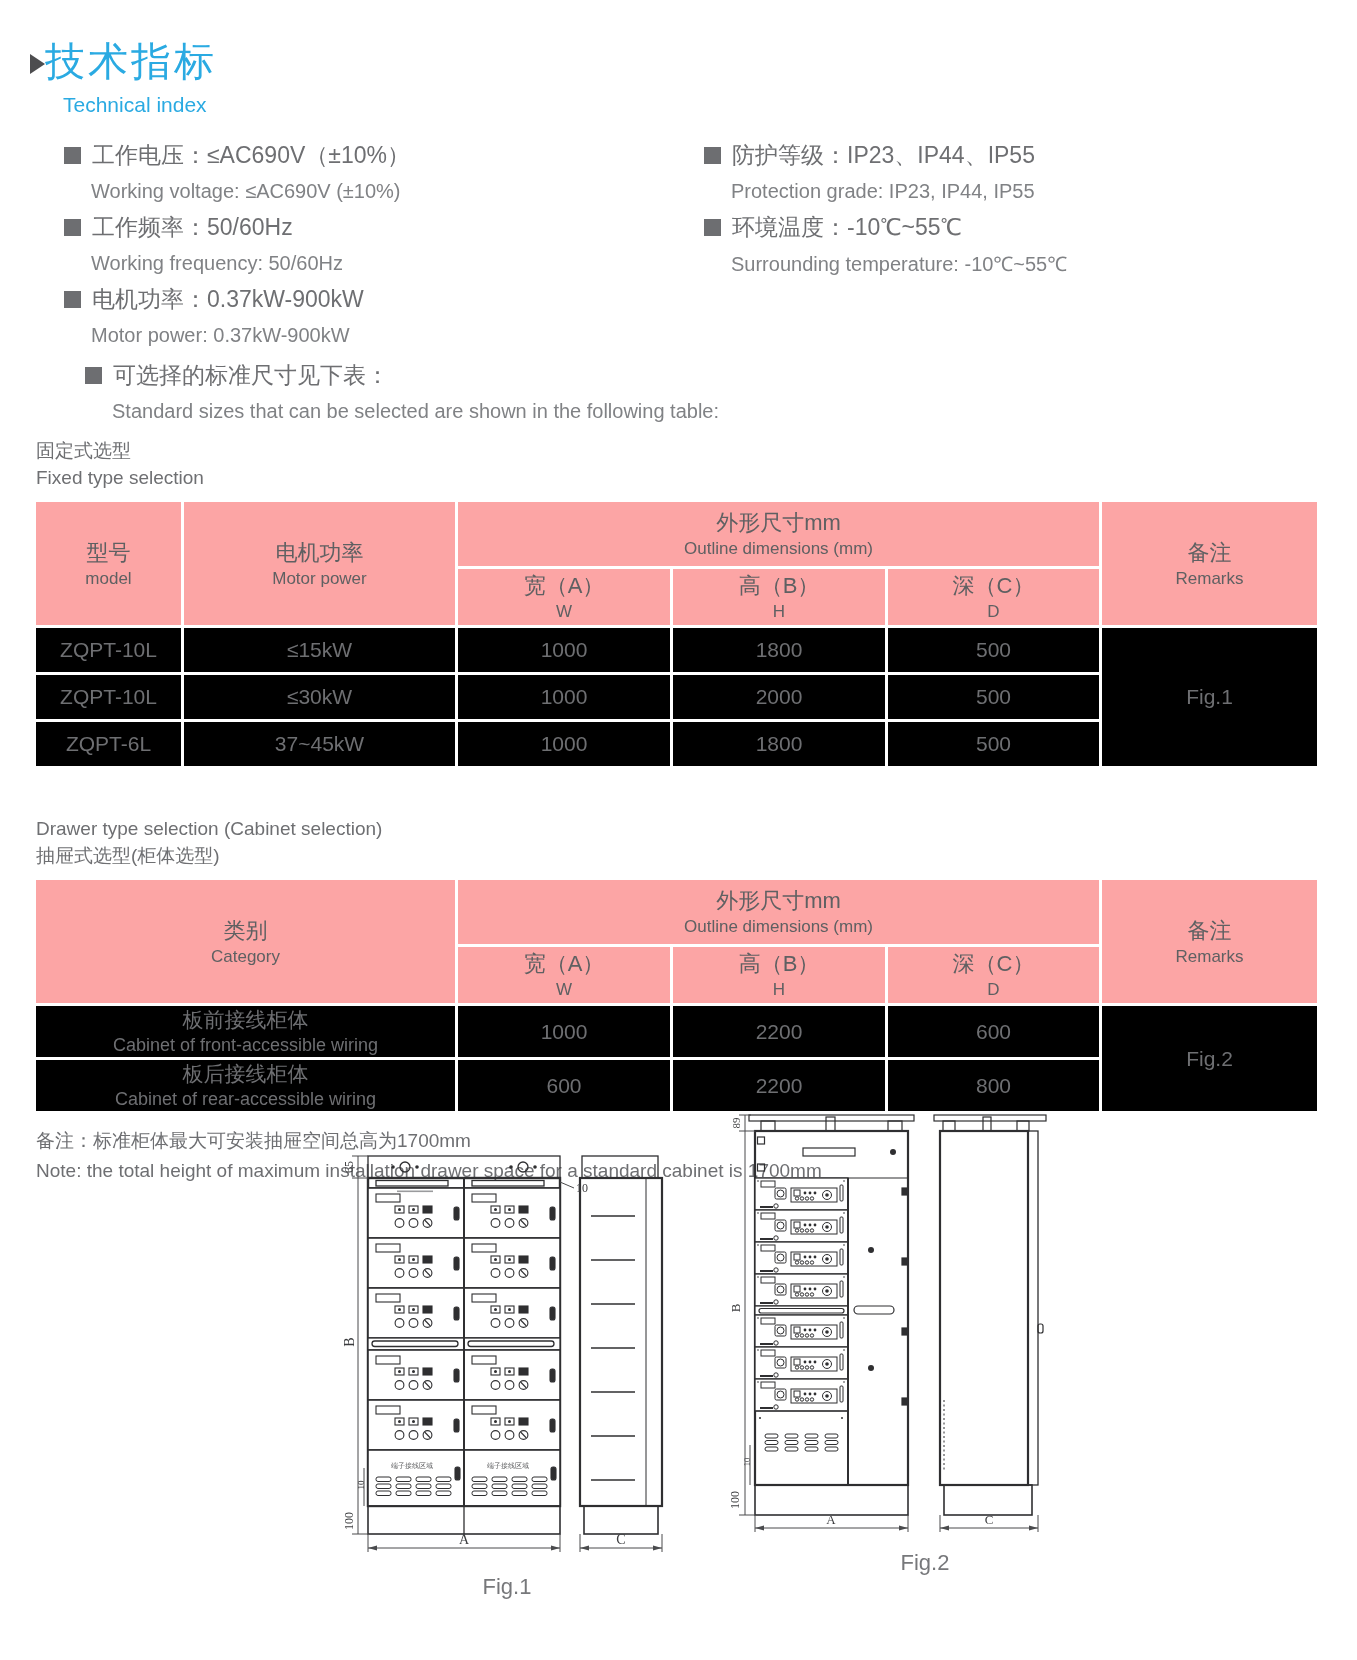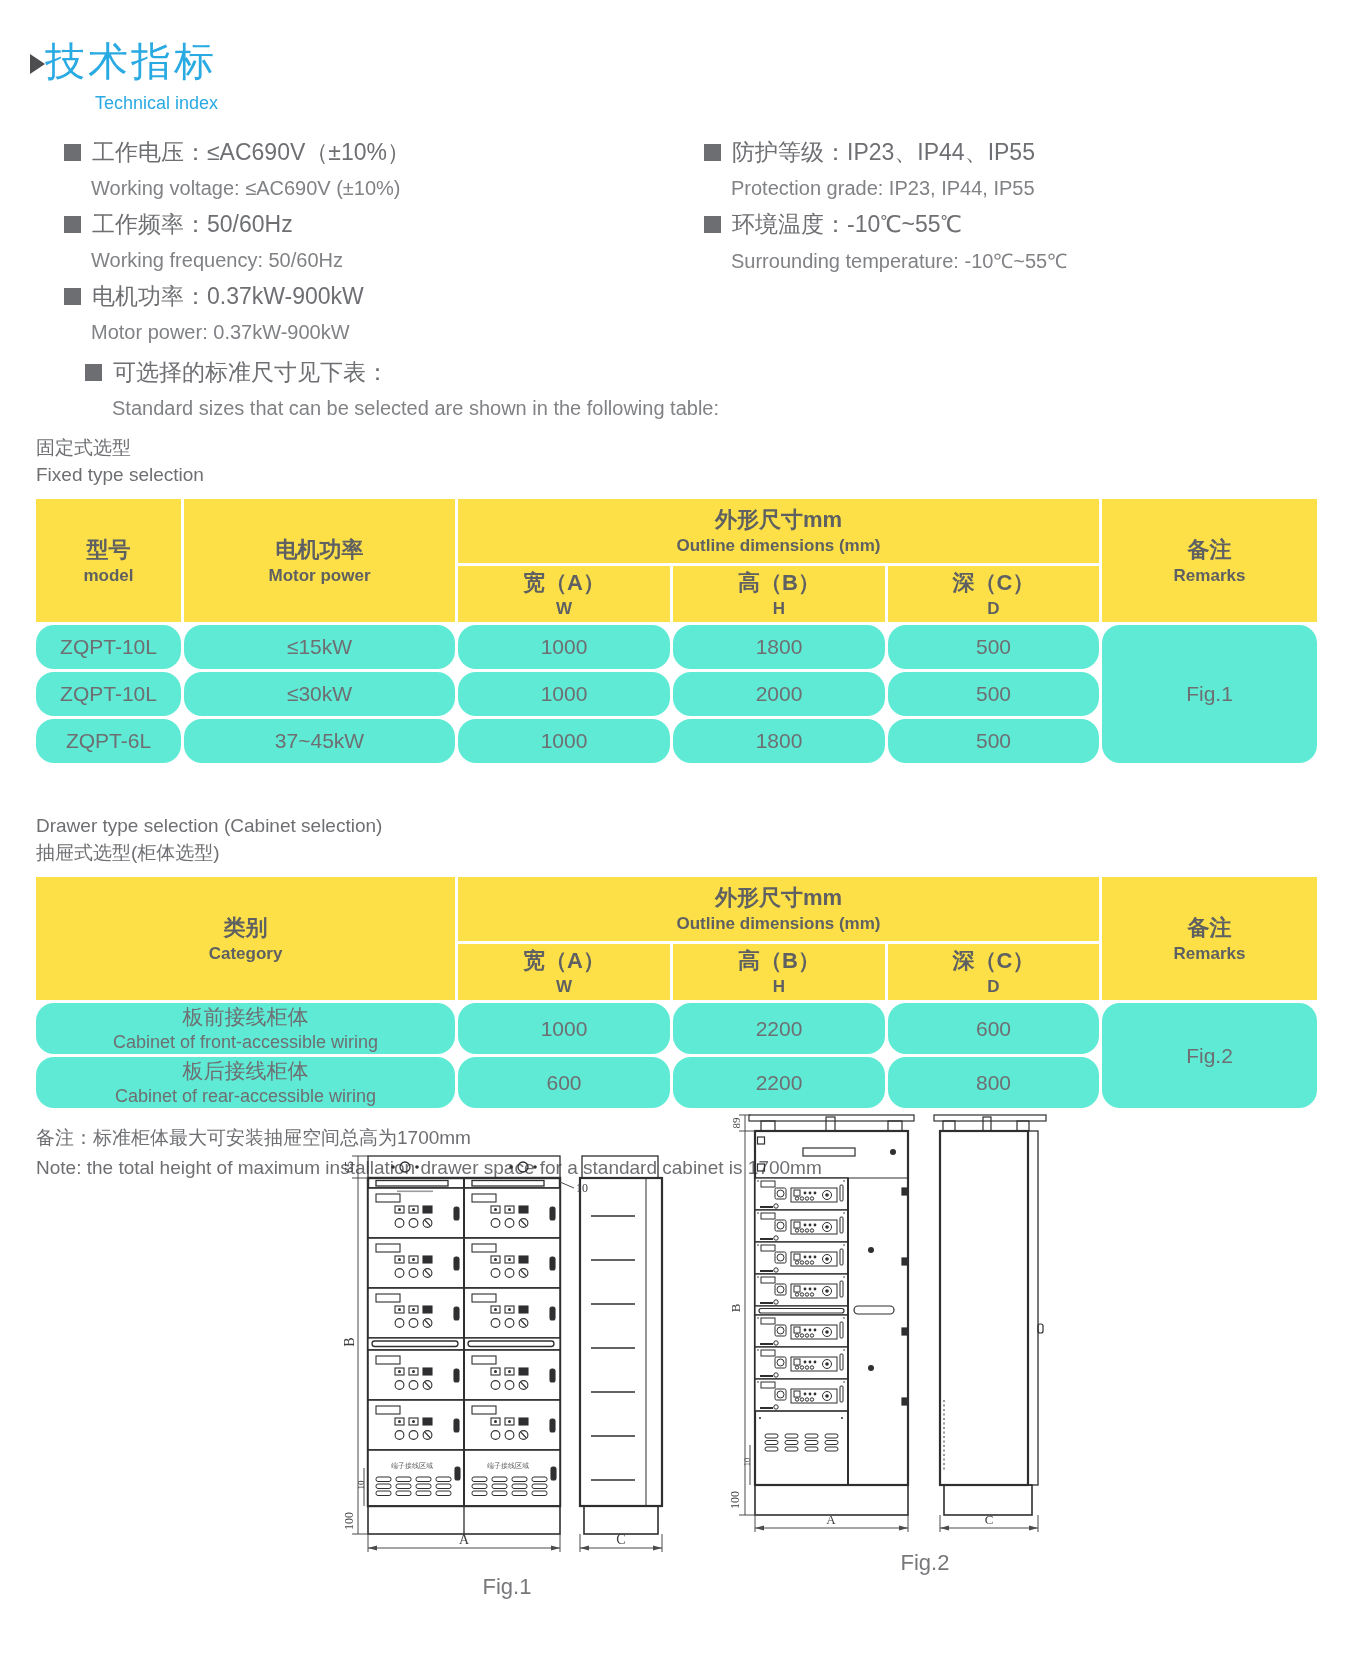--- a/index.html
+++ b/index.html
@@ -4,36 +4,36 @@
 <style>
   html,body { margin:0; padding:0; background:#ffffff; }
   .page {
     position:relative; width:1357px; height:1660px; background:#ffffff;
     font-family:"Liberation Sans", sans-serif; color:#6e6f72; overflow:hidden;
   }
   
   .title-row { display:flex; align-items:center; padding:34px 0 0 30px; }
   .tri { width:0; height:0; border-left:15px solid #4d4d4f; border-top:10px solid transparent; border-bottom:10px solid transparent; margin-top:4px; }
   .page-title { margin:0; font-size:40px; font-weight:500; color:#2aaae2; letter-spacing:3px; }
-  .page-subtitle { padding-left:95px; margin-top:4px; font-size:18px; color:#2aaae2; }
+  .page-subtitle { padding-left:63px; margin-top:4px; font-size:21px; color:#2aaae2; }
   
   .specs { display:flex; margin-top:20px; padding-left:64px; }
   .specs-col.left { width:640px; }
   .spec-zh { display:flex; align-items:center; gap:11px; font-size:23px; color:#6e6f72; height:36px; }
   .bullet { width:17px; height:17px; background:#6d6e71; flex:none; }
   .spec-en { font-size:20px; color:#808285; padding-left:27px; height:36px; display:flex; align-items:center; }
   .sizes-note { padding-left:85px; margin-top:4px; }
   
   .section-label { padding-left:36px; font-size:19px; color:#6e6f72; line-height:27px; margin-top:8px; }
   .section-label.second { margin-top:46px; }
   
   table.spec-table { border-collapse:separate; border-spacing:3px; margin:8px 0 0 33px; table-layout:fixed; }
   .spec-table th, .spec-table td { text-align:center; vertical-align:middle; padding:0; }
-  .spec-table th { background:#fde047; font-weight:bold; color:#5f6062; }
-  .spec-table td { background:#5eead4; color:#6e6f72; font-size:21px;border-radius:18px; }
+  .spec-table th { background:#fca5a5; font-weight:normal; color:#5f6062; }
+  .spec-table td { background:#000000; color:#6e6f72; font-size:21px; }
   .hd-zh { font-size:22px; line-height:30px; }
   .hd-en { font-size:17px; line-height:22px; }
   .cat-zh { font-size:21px; line-height:27px; }
   .cat-en { font-size:18px; line-height:24px; }
   tr.t-h1 th { height:64px; }
   tr.t-h2 th { height:56px; }
   tr.t-row td { height:44px; }
   tr.t-row2 td { height:40px; }
   
   .note-block { margin:12px 0 0 36px; font-size:19px; line-height:30px; color:#6e6f72; }

